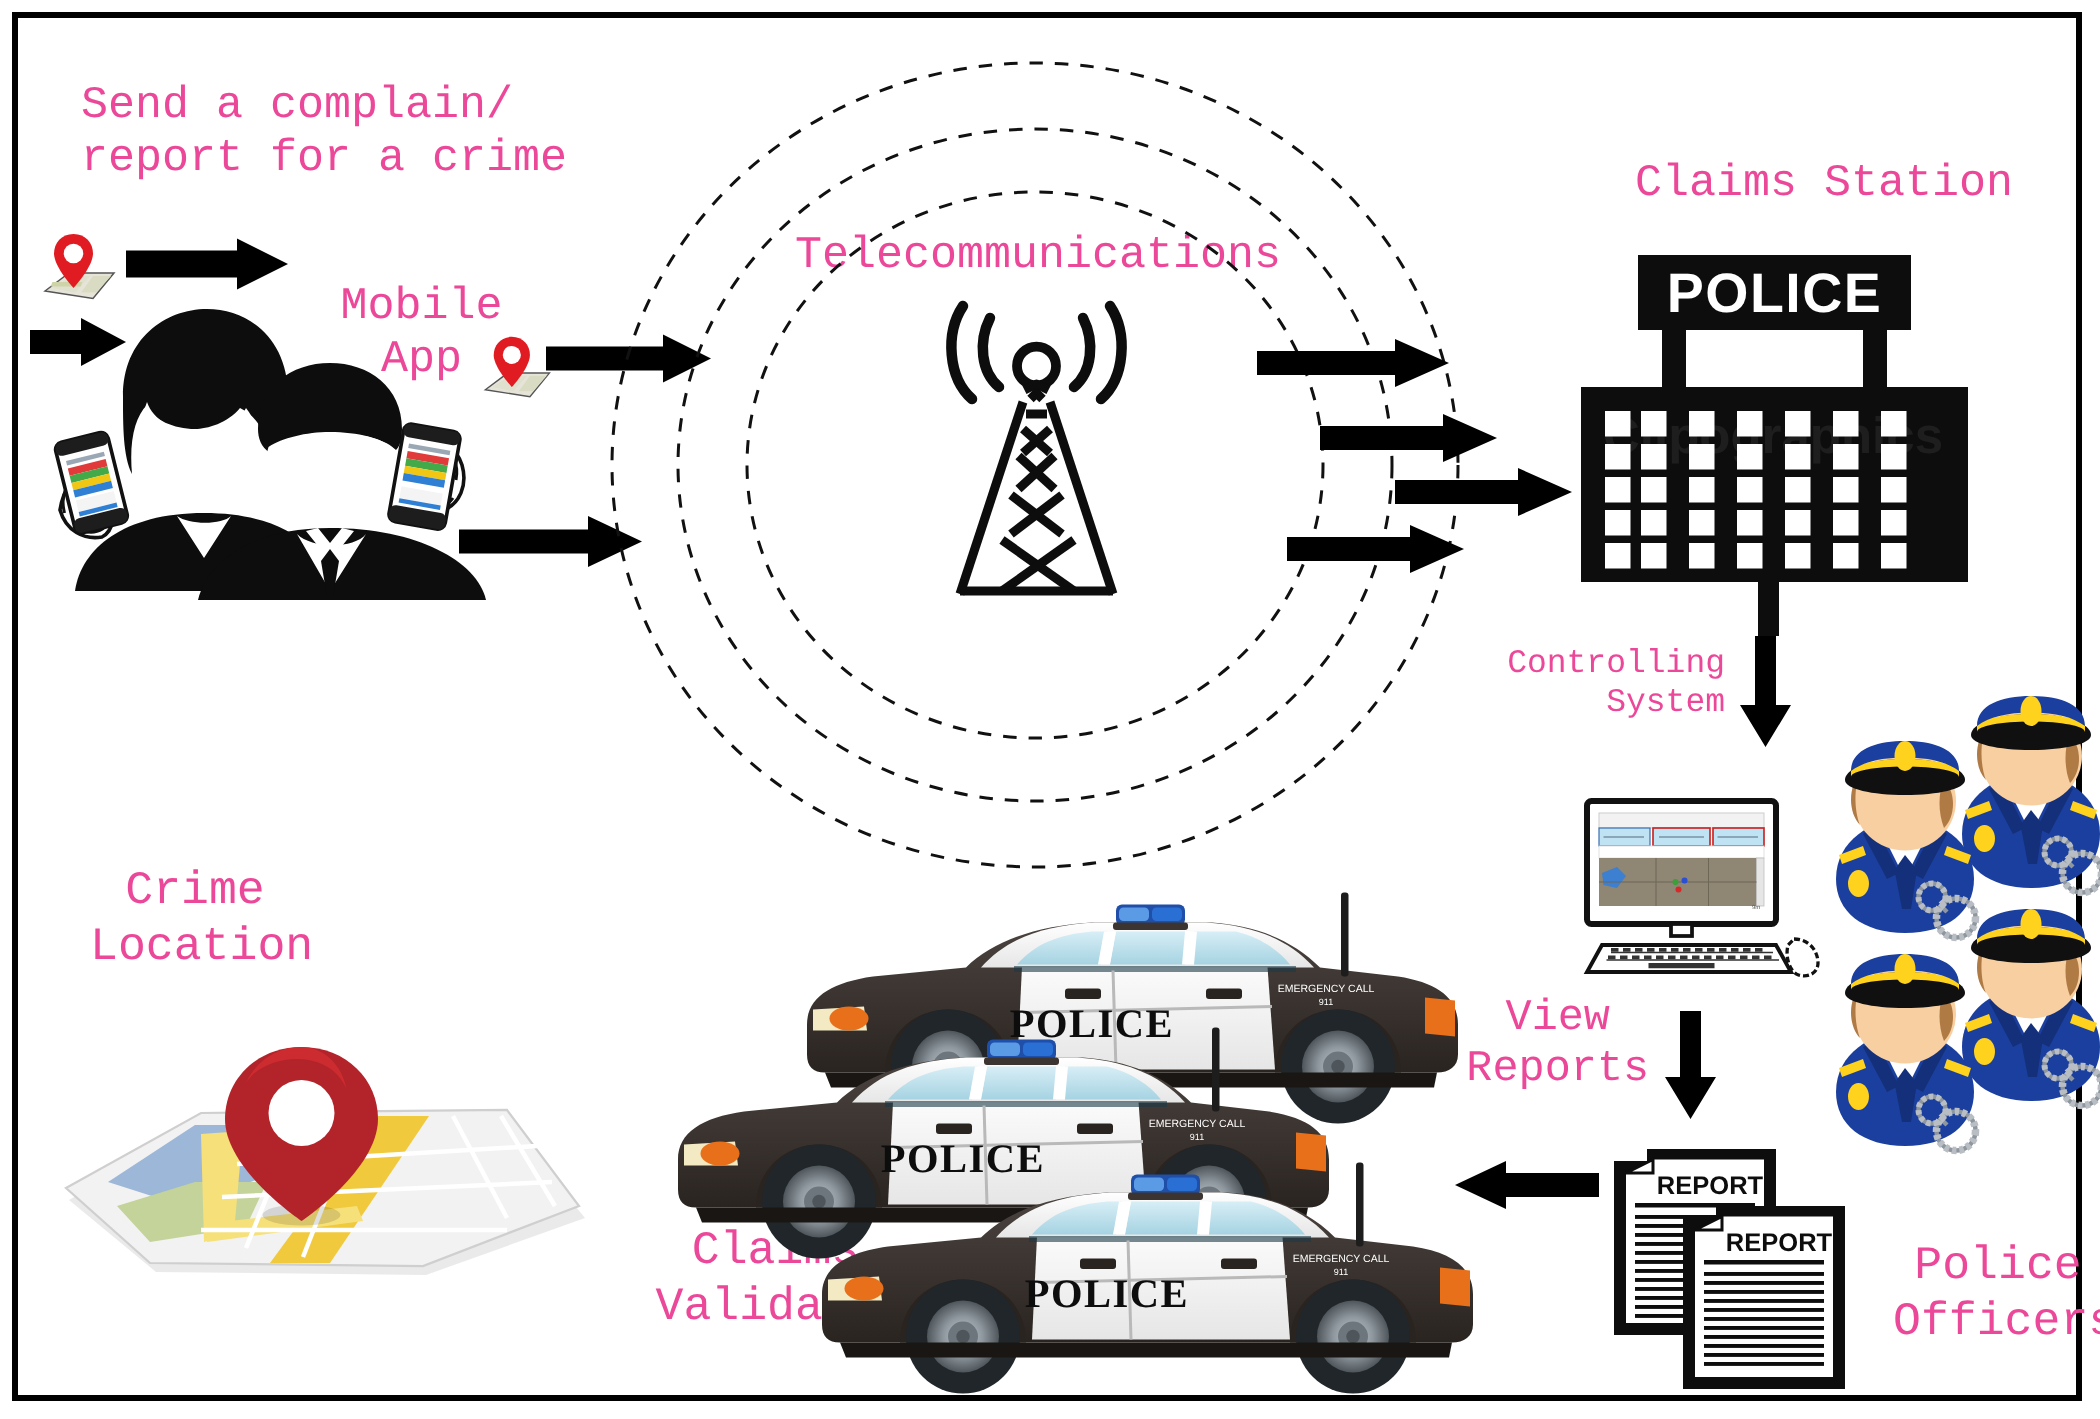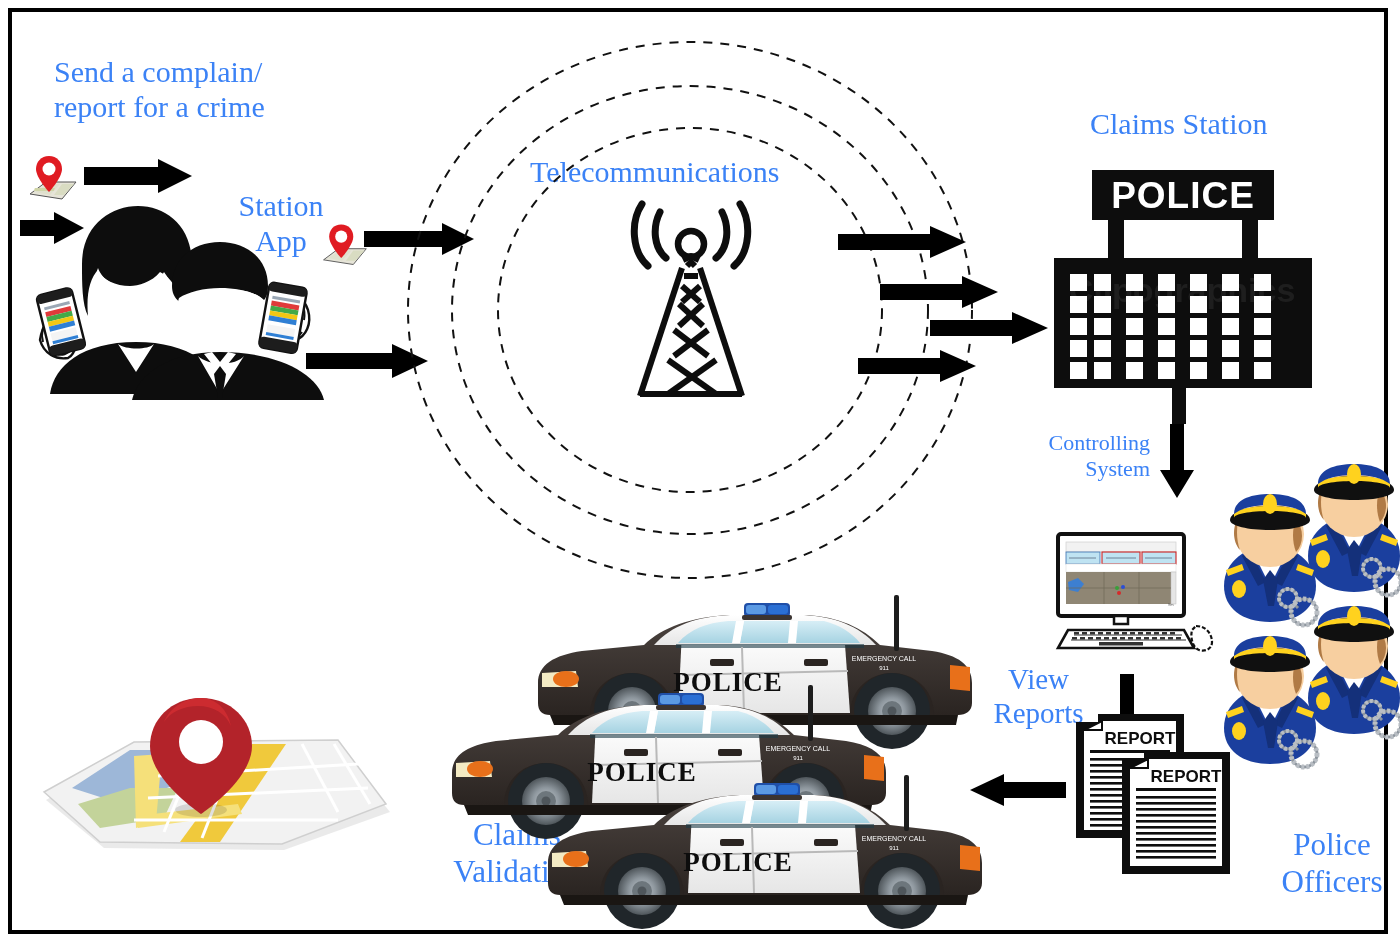--- a/index.html
+++ b/index.html
@@ -1,46 +1,48 @@
 <!DOCTYPE html>
 <html><head>
 <meta charset="utf-8">
 <style>
   html,body{margin:0;padding:0;background:#ffffff;}
   body{width:1400px;height:946px;font-family:"Liberation Serif",serif;overflow:hidden;}
   #frame{position:absolute;left:8px;top:8px;width:1380px;height:926px;border:4px solid #000;box-sizing:border-box;background:#fff;}
-  .lbl{position:absolute;color:#3b82f6;font-family:Liberation Serif, serif;line-height:1.18;white-space:pre-line;}
+  .lbl{position:absolute;color:#ec4899;font-family:Liberation Mono, monospace;line-height:1.18;white-space:pre-line;}
   .arrow{position:absolute;}
   svg{display:block;overflow:visible;}
 </style>
 </head>
 <body>
 
 <div id="frame">
 
   <div class="lbl" style="left:42px;top:42px;font-size:30px;">Send a complain/
 report for a crime</div>
 
-  <div class="lbl" style="left:214px;top:176px;font-size:30px;text-align:center;width:110px;">Station
+  <div class="lbl" style="left:214px;top:176px;font-size:30px;text-align:center;width:110px;">Mobile
 App</div>
 
 
   <div class="lbl" style="left:518px;top:142px;font-size:30px;">Telecommunications</div>
 
   <div class="lbl" style="left:1078px;top:94px;font-size:30px;">Claims Station</div>
 
   <div class="lbl" style="left:958px;top:418px;font-size:22px;text-align:right;width:180px;">Controlling
 System</div>
 
   <div class="lbl" style="left:964px;top:650px;font-size:29px;text-align:center;width:125px;">View
 Reports</div>
 
   <div class="lbl" style="left:1250px;top:815px;font-size:31px;text-align:center;width:140px;">Police
 Officers</div>
 
+  <div class="lbl" style="left:48px;top:565px;font-size:31px;text-align:center;width:140px;">Crime
+Location</div>
 
   <div class="lbl" style="left:425px;top:805px;font-size:31px;text-align:center;width:160px;">Claims
 Validation</div>
 
   <div class="arrow" style="left:12px;top:140px;">
     <svg width="56" height="52" viewBox="0 0 56 52">
       <g>
         <polygon points="6,42 22,30 52,30 38,47" fill="#e6e4d8" stroke="#555" stroke-width="1"></polygon>
         <polygon points="11,40 24,32 36,32 26,43" fill="#dfe0cd"></polygon>
         <polygon points="38,32 50,32 40,43 30,43" fill="#d9dcc2"></polygon>
@@ -344,21 +346,21 @@
       <path d="M152 92 C162 92 168 100 168 108 C168 115 161 118 155 116 C149 114 146 104 148 96 Z" fill="#ffffff" stroke="#111" stroke-width="2.2" stroke-dasharray="4 2"></path>
     </svg>
   </div>
 
   <div class="arrow" style="left:1098px;top:662px;">
     <svg width="34" height="72" viewBox="0 0 34 72">
       <polygon points="10,0 24,0 24,44 34,44 17,72 0,44 10,44" fill="#000"></polygon>
     </svg>
   </div>
 
-  <div class="arrow" style="left:1056px;top:696px;">
+  <div class="arrow" style="left:1056px;top:748px;">
     <svg width="176" height="170" viewBox="0 0 176 170">
 
       <g>
         <path d="M8 14 L30 14 L30 6 L116 6 L116 130 L8 130 Z" fill="#0d0d0d"></path>
         <path d="M16 22 L34 22 L34 13 L108 13 L108 122 L16 122 Z" fill="#ffffff"></path>
         <polygon points="16,22 34,22 34,13" fill="#ffffff" stroke="#0d0d0d" stroke-width="2"></polygon>
         <text x="72" y="36" font-family="Liberation Sans, sans-serif" font-size="17" font-weight="bold" fill="#0d0d0d" text-anchor="middle">REPORT</text>
         <rect x="22" y="42" width="80" height="3" fill="#0d0d0d"></rect>
         <g fill="#0d0d0d">
           <rect x="22" y="50" width="80" height="2.6"></rect>

